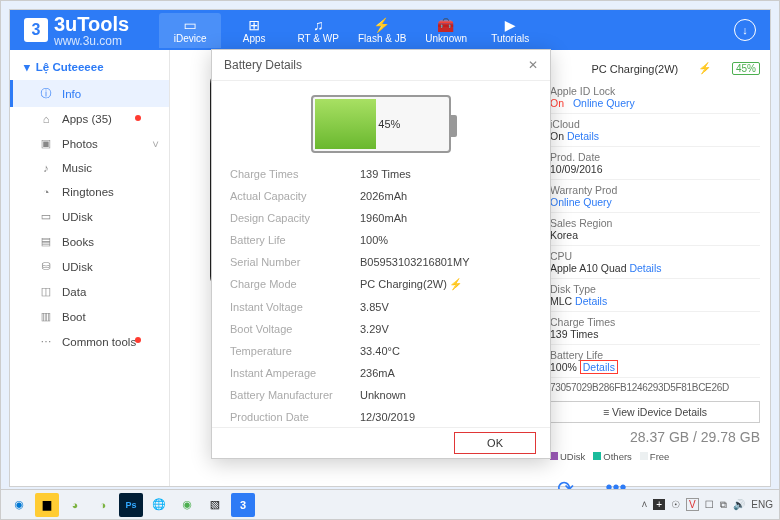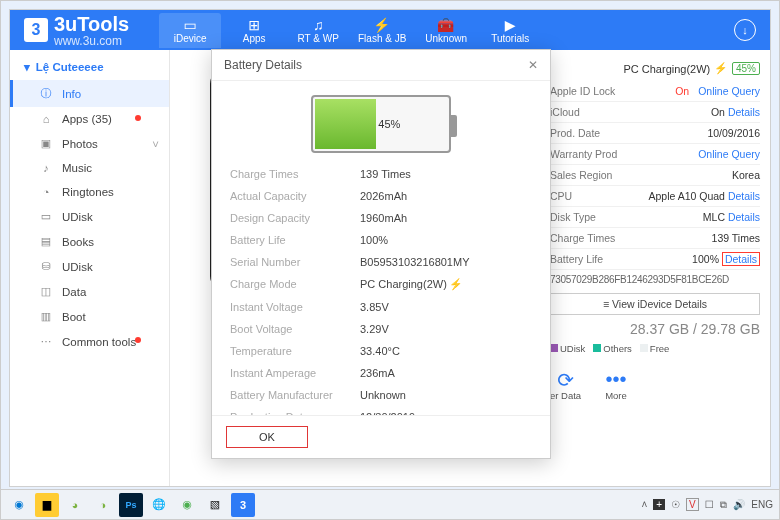--- a/index.html
+++ b/index.html
@@ -18,24 +18,24 @@
 .main { flex: 1; display: flex; min-height: 0; }
 .sidebar { width: 160px; border-right: 1px solid #e6e6e6; font-size: 11.5px; color: #444; padding-top: 4px; overflow: hidden; }
 .sb-head { color: #2d7bf6; padding: 6px 14px; font-weight: 600; display: flex; align-items: center; gap: 6px; }
 .sb-item { padding: 6px 10px 6px 30px; display: flex; align-items: center; gap: 10px; cursor: pointer; position: relative; }
 .sb-item.active { background: #eaf2ff; color: #2d7bf6; border-left: 3px solid #2d7bf6; padding-left: 27px; }
 .sb-ico { width: 12px; text-align: center; color: #888; font-size: 11px; }
 .sb-item.active .sb-ico { color: #2d7bf6; }
 .dot { width: 6px; height: 6px; background: #ff3b30; border-radius: 50%; position: absolute; }
 .content { flex: 1; position: relative; font-size: 11px; background: #fff; }
 .right-panel { position: absolute; right: 10px; top: 12px; width: 210px; }
-.rp-head { text-align: right; font-size: 11px; margin-bottom: 6px; color: #333; display: flex; justify-content: flex-end; align-items: center; gap: 4px; }
+.rp-head { text-align: right; font-size: 11px; margin-bottom: 6px; color: #333; display: flex; justify-content: flex-end; align-items: center; gap: 20px; }
 .badge45 { border: 1px solid #4caf50; color: #4caf50; font-size: 10px; padding: 0 3px; border-radius: 2px; }
 .bolt { color: #4caf50; }
-.rp-row { display: flex; justify-content: space-between; padding: 4px 0; border-bottom: 1px solid #f0f0f0; color: #555; font-size: 10.5px; }
+.rp-row { display: flex; justify-content: space-between; padding: 4px 0; border-bottom: 1px solid #f0f0f0; color: #555; font-size: 10.5px; flex-direction: column; }
 .rp-row .lbl { color: #777; }
 .rp-row .val { color: #333; }
 .lnk { color: #2d7bf6; }
 .on { color: #ff3b30; margin-right: 6px; }
 .hl { border: 1px solid #ff3b30; padding: 0 2px; }
 .serial { font-size: 10px; color: #666; padding: 4px 0; letter-spacing: -.3px; }
 .view-btn { border: 1px solid #ccc; text-align: center; padding: 4px; margin-top: 4px; font-size: 10.5px; color: #444; cursor: pointer; }
 .storage { text-align: right; font-size: 14px; color: #888; margin-top: 6px; }
 .legend { display: flex; gap: 8px; margin-top: 6px; font-size: 9.5px; color: #555; flex-wrap: wrap; }
 .sw { width: 8px; height: 8px; display: inline-block; margin-right: 2px; }
@@ -50,21 +50,21 @@
 .m-close { cursor: pointer; color: #888; }
 .m-batt { display: flex; justify-content: center; padding: 14px 0 10px; }
 .battery { width: 140px; height: 58px; border: 2px solid #999; border-radius: 4px; position: relative; background: #f7f7f7; }
 .battery::after { content: ''; position: absolute; right: -8px; top: 18px; width: 6px; height: 22px; background: #999; border-radius: 0 2px 2px 0; }
 .b-fill { position: absolute; left: 2px; top: 2px; bottom: 2px; width: 45%; background: linear-gradient(#a8e063,#6ab82f); }
 .b-txt { position: absolute; left: 48%; top: 50%; transform: translateY(-50%); font-size: 11px; color: #333; }
 .m-body { flex: 1; padding: 0 18px; overflow: auto; }
 .m-row { display: flex; padding: 5px 0; font-size: 11px; }
 .m-row .k { width: 130px; color: #aaa; }
 .m-row .v { color: #444; }
-.m-foot { padding: 10px 14px; display: flex; justify-content: flex-start; border-top: 1px solid #eee; }
+.m-foot { padding: 4px 14px; display: flex; justify-content: flex-end; border-top: 1px solid #eee; }
 .ok { border: 1.5px solid #e03636; color: #333; background: #fff; padding: 4px 32px; font-size: 11px; cursor: pointer; }
 
 .taskbar { position: absolute; left: 0; right: 0; bottom: 0; height: 30px; background: #eef2f7; border-top: 1px solid #ccc; display: flex; align-items: center; padding: 0 6px; gap: 4px; font-size: 11px; }
 .tb-ico { width: 24px; height: 24px; display: flex; align-items: center; justify-content: center; border-radius: 2px; }
 .tb-right { margin-left: auto; display: flex; align-items: center; gap: 6px; color: #555; font-size: 10px; }
 </style>
 </head>
 <body>
 
 <div class="app">

